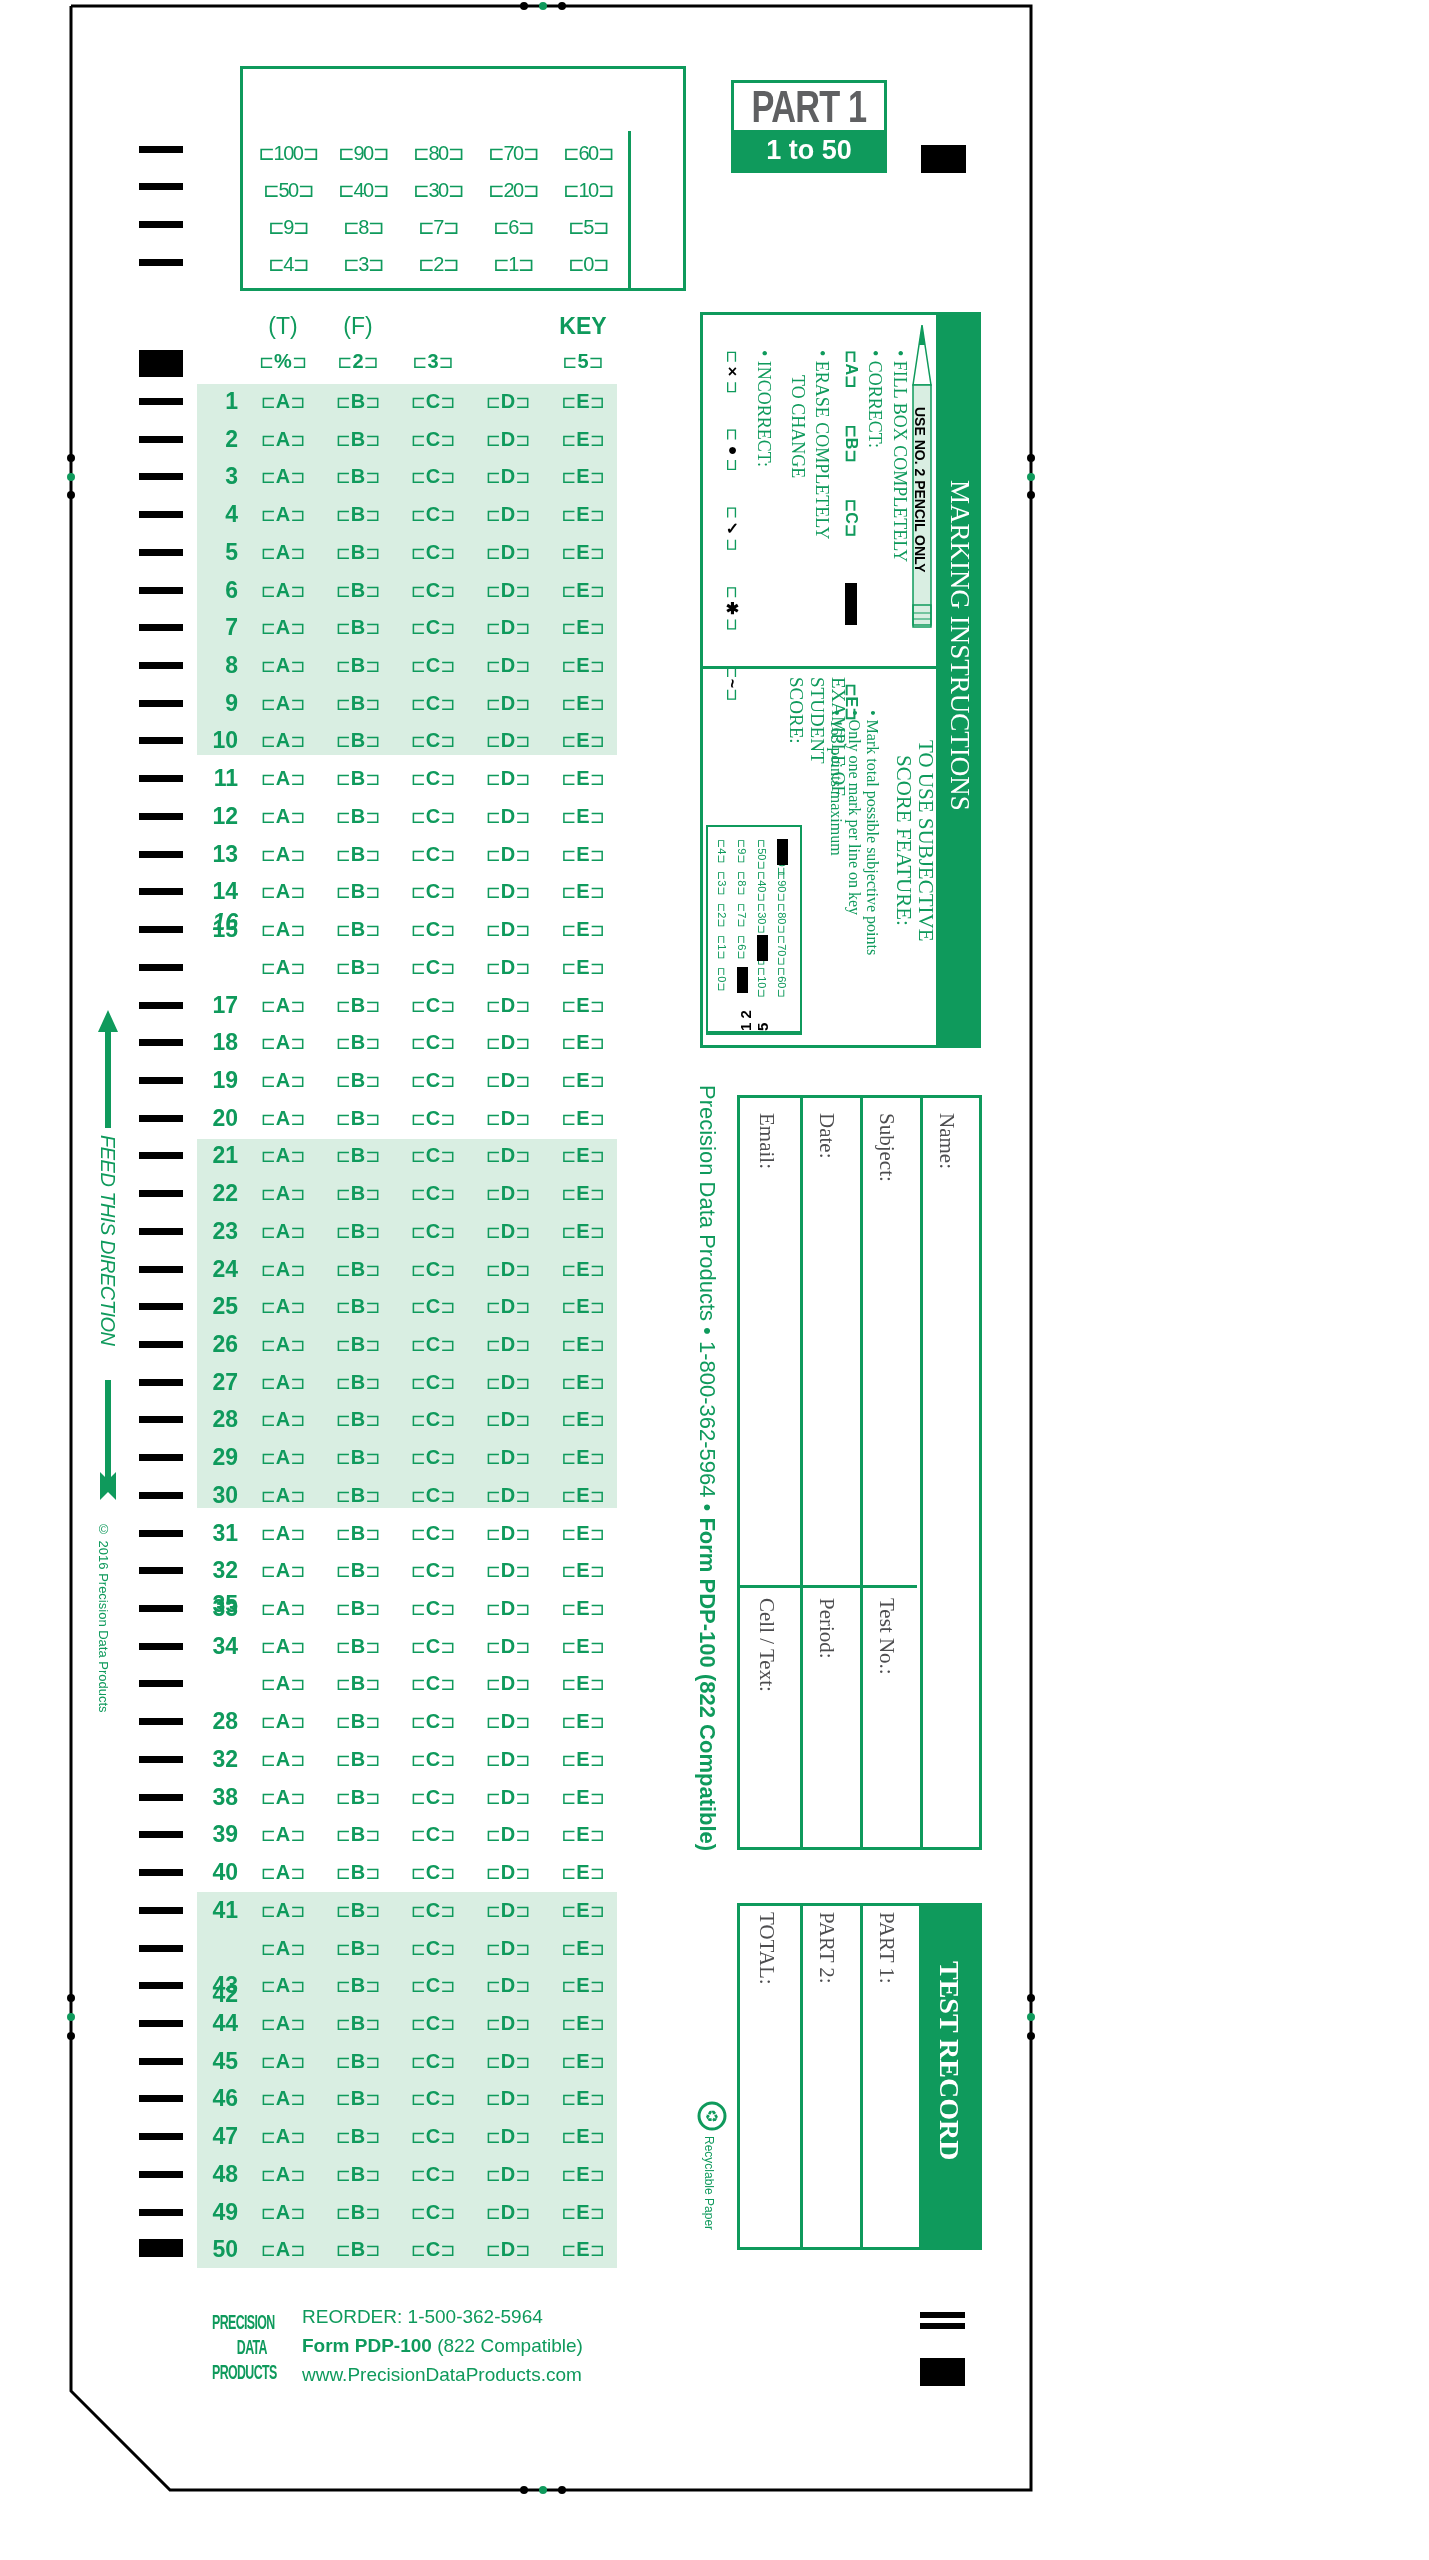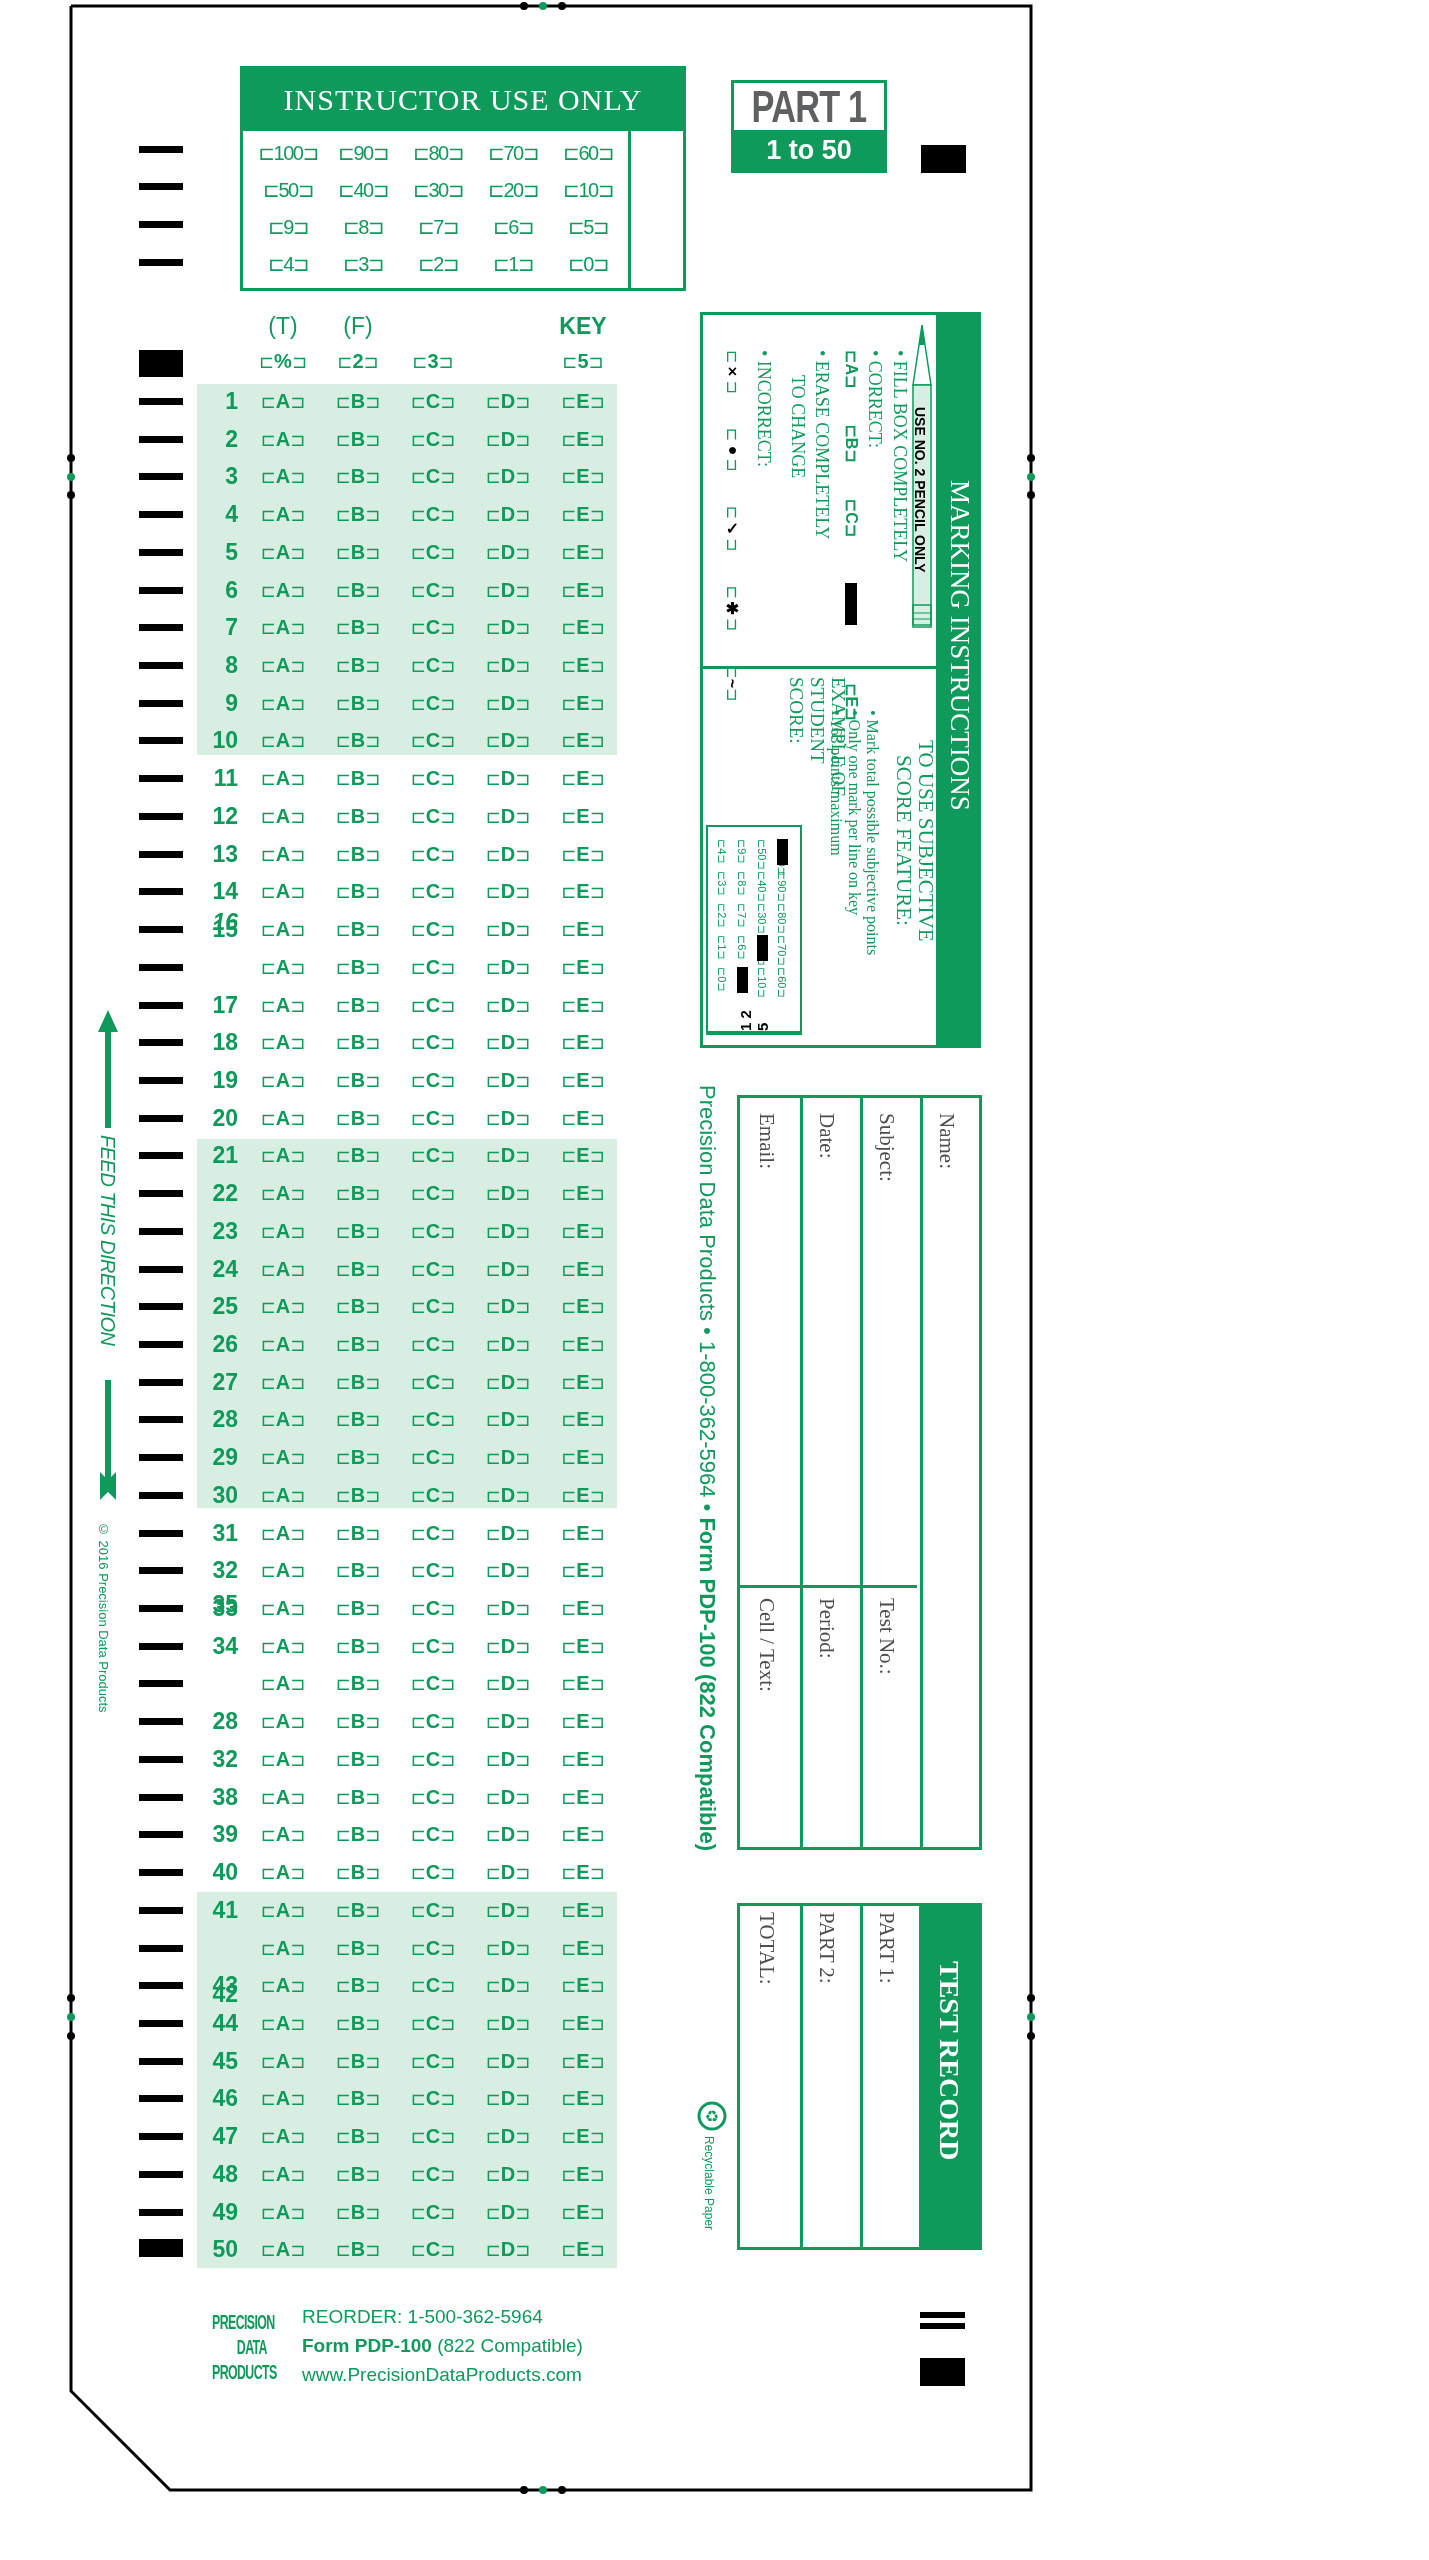--- a/index.html
+++ b/index.html
@@ -135,21 +135,20 @@
     <div class="tick" style="top: 2019.96px;"></div>
     <div class="tick" style="top: 2057.68px;"></div>
     <div class="tick" style="top: 2095.4px;"></div>
     <div class="tick" style="top: 2133.12px;"></div>
     <div class="tick" style="top: 2170.84px;"></div>
     <div class="tick" style="top: 2208.56px;"></div>
     <div class="tick big" style="top: 2239.28px; height: 18px;"></div>
   </div>
 
 <div id="instructor" class="abs">
-  <div class="hdr">INSTRUCTOR USE ONLY</div>
   <div class="divider"></div>
   <div id="instructor-cells">
       <div class="score-cell" style="left: 10px; top: 72px;">⊏<span>100</span>⊐</div>
       <div class="score-cell" style="left: 85px; top: 72px;">⊏<span>90</span>⊐</div>
       <div class="score-cell" style="left: 160px; top: 72px;">⊏<span>80</span>⊐</div>
       <div class="score-cell" style="left: 235px; top: 72px;">⊏<span>70</span>⊐</div>
       <div class="score-cell" style="left: 310px; top: 72px;">⊏<span>60</span>⊐</div>
       <div class="score-cell" style="left: 10px; top: 109px;">⊏<span>50</span>⊐</div>
       <div class="score-cell" style="left: 85px; top: 109px;">⊏<span>40</span>⊐</div>
       <div class="score-cell" style="left: 160px; top: 109px;">⊏<span>30</span>⊐</div>

